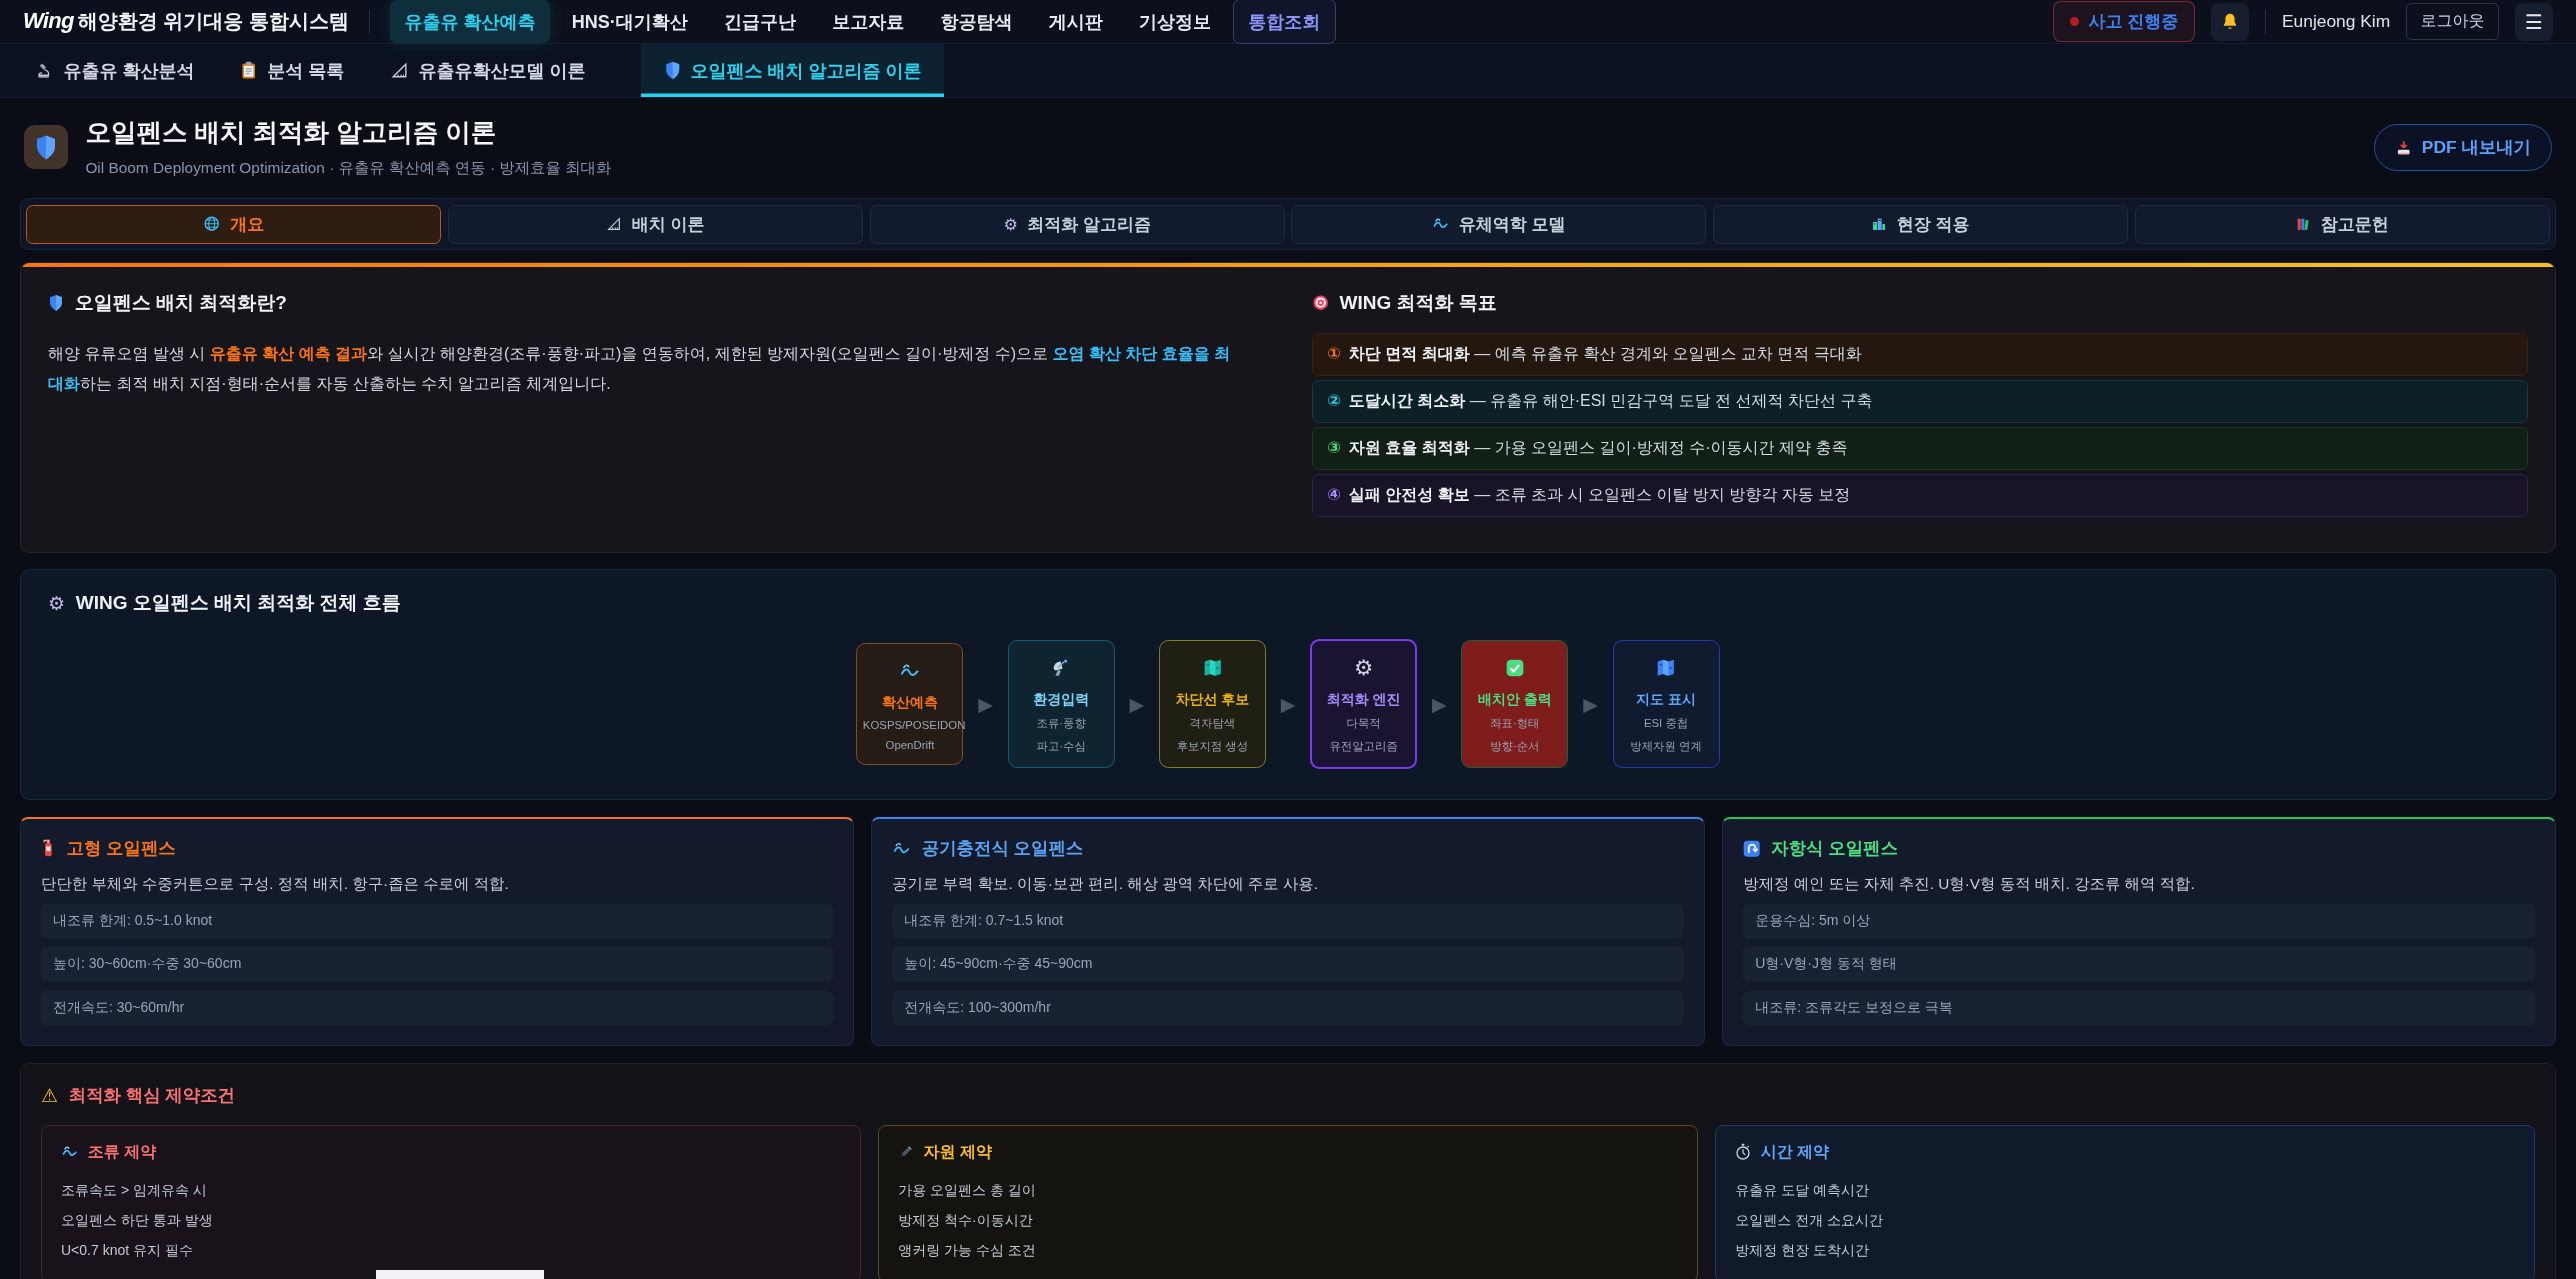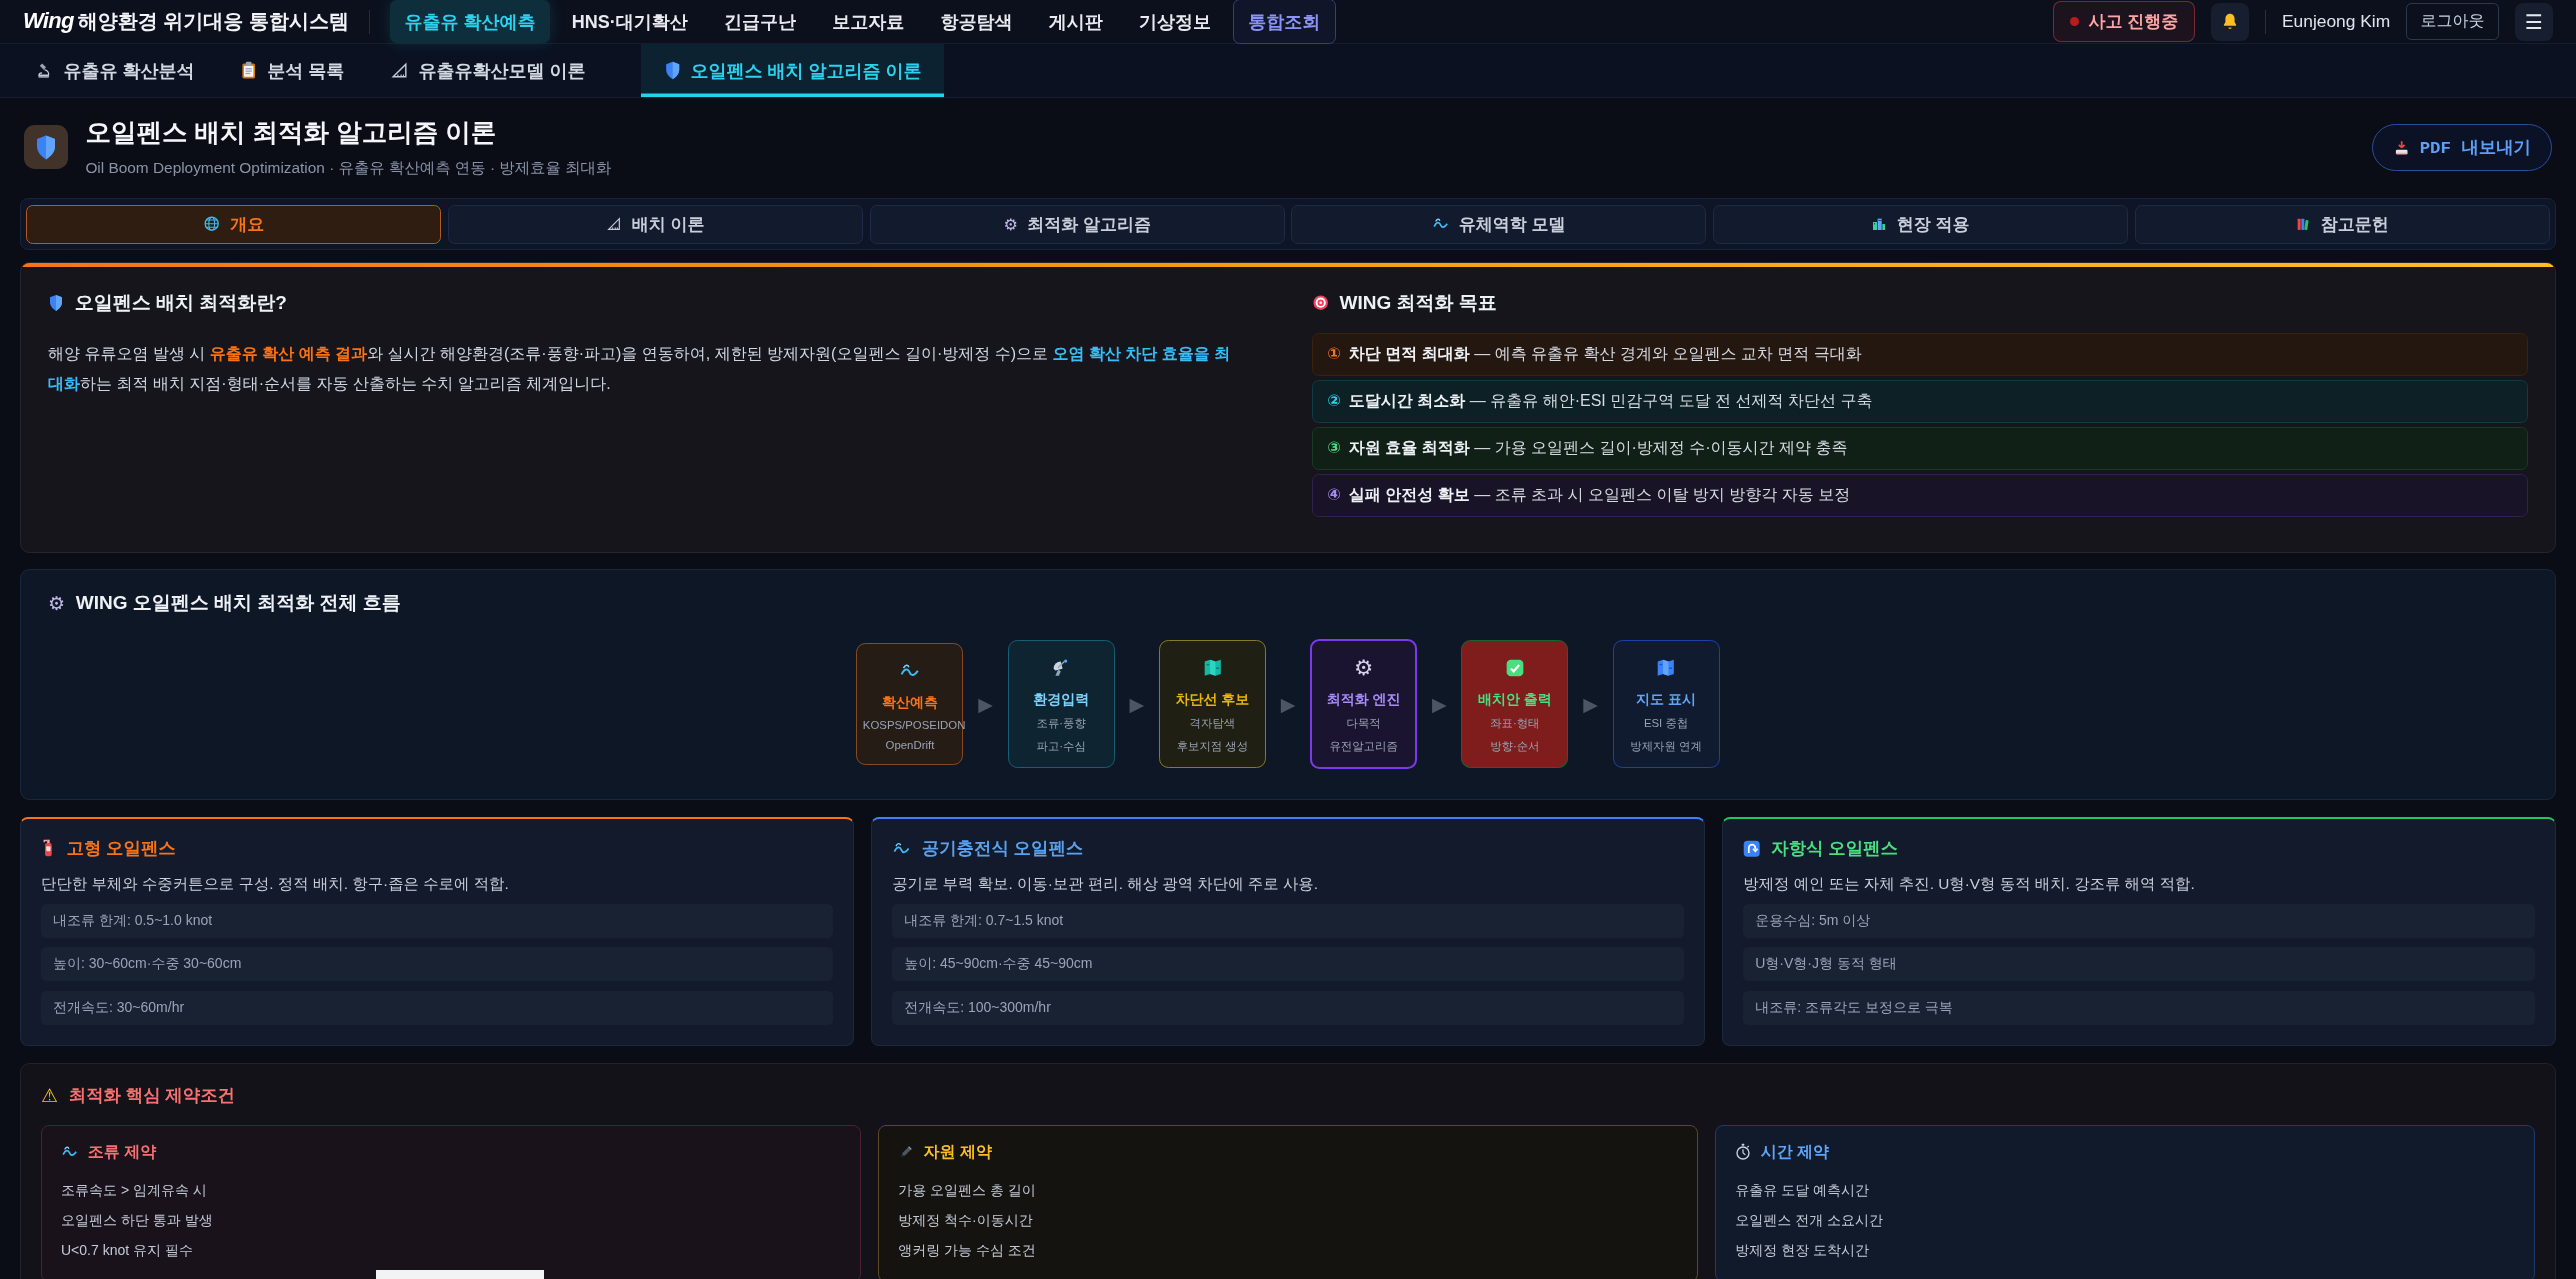--- a/index.html
+++ b/index.html
@@ -14,21 +14,21 @@
     display:flex; align-items:center; padding:0 23px; }
   .logo { display:flex; align-items:baseline; gap:4px; }
   .logo-mark { font-size:22px; font-weight:800; font-style:italic; color:#ffffff; letter-spacing:-0.7px; }
   .logo-text { font-size:20px; font-weight:800; color:#f2f4f8; }
   .nav-divider { width:0.7px; height:24px; background:#222c44; margin:0 20px; }
   .nav-items { display:flex; align-items:center; gap:6.7px; }
   .nav-item { font-size:18px; font-weight:700; color:#e8eaf0; padding:9.4px 14.8px; border-radius:6.7px; cursor:pointer; white-space:nowrap; }
   .nav-item.active { color:#2bd1ee; background:#0e2e3c; box-shadow:0 0 14.8px rgba(34,211,238,.15); }
   .nav-item.linked { color:#8b93f8; border:0.7px solid #39406e; background:rgba(99,102,241,.06); }
   .nav-right { margin-left:auto; display:flex; align-items:center; gap:16px; }
-  .incident-badge { display:flex; align-items:center; gap:9.4px; color:#fca5a5;
+  .incident-badge { display:flex; align-items:center; gap:9.4px; color:#3b82f6;
     border:0.7px solid rgba(239,68,68,.45); background:rgba(239,68,68,.07);
     border-radius:8px; padding:8px 16px; font-size:17px; font-weight:600; }
   .incident-dot { width:9.4px; height:9.4px; border-radius:50%; background:#b91c1c; }
   .icon-tile { width:38px; height:38px; border-radius:8px; background:#161e30;
     display:flex; align-items:center; justify-content:center; cursor:pointer; }
   .vdiv { width:0.7px; height:24px; background:#26304a; }
   .user-name { font-size:17.4px; color:#dfe3ea; }
   .logout-btn { border:0.7px solid #2e3950; border-radius:5.4px; padding:6.7px 13.4px;
     font-size:16px; color:#cbd5e1; background:transparent; cursor:pointer;
     font-family:inherit; }
@@ -43,21 +43,21 @@
   
   .pageheader { display:flex; align-items:center; padding:17.4px 24px 13.4px; }
   .ph-icon { width:44px; height:44px; border-radius:10.7px; background:#41332a;
     display:flex; align-items:center; justify-content:center; }
   .ph-text { margin-left:17.4px; }
   .ph-title { font-size:25.5px; font-weight:800; color:#f4f6f9; }
   .ph-sub { margin-top:8px; font-size:15.4px; color:#8b93a7; }
   .pdf-btn { margin-left:auto; display:flex; align-items:center; gap:9.4px;
     padding:10.7px 20px; border-radius:670px; border:1px solid #2b4d9e;
     color:#5ea0f8; background:rgba(30,64,175,.10); font-size:17.4px; font-weight:700;
-    cursor:pointer; font-family:Liberation Mono, monospace;justify-content:space-between; }
+    cursor:pointer; font-family:Liberation Sans, sans-serif;justify-content:space-between; }
   
   .segbar { margin:5.4px 20px 0; background:#0d1526; border:0.7px solid #1a2438;
     border-radius:8px; padding:5.4px; display:flex; gap:6.7px; }
   .seg { flex:1; height:39px; border-radius:6.7px; display:flex; align-items:center;
     justify-content:center; gap:9.4px; font-size:17px; font-weight:700; color:#c8cfdb;
     background:#121b2d; border:0.7px solid #1f2a44; cursor:pointer; }
   .seg.active { background:#2f1d12; border:1px solid #b65a1e; color:#f97316; }
   .seg .s-icon { display:flex; align-items:center; font-size:16px; }
   
   .panel-intro { margin:12px 20px 0; background:#15151b; border:0.7px solid #26262e;

